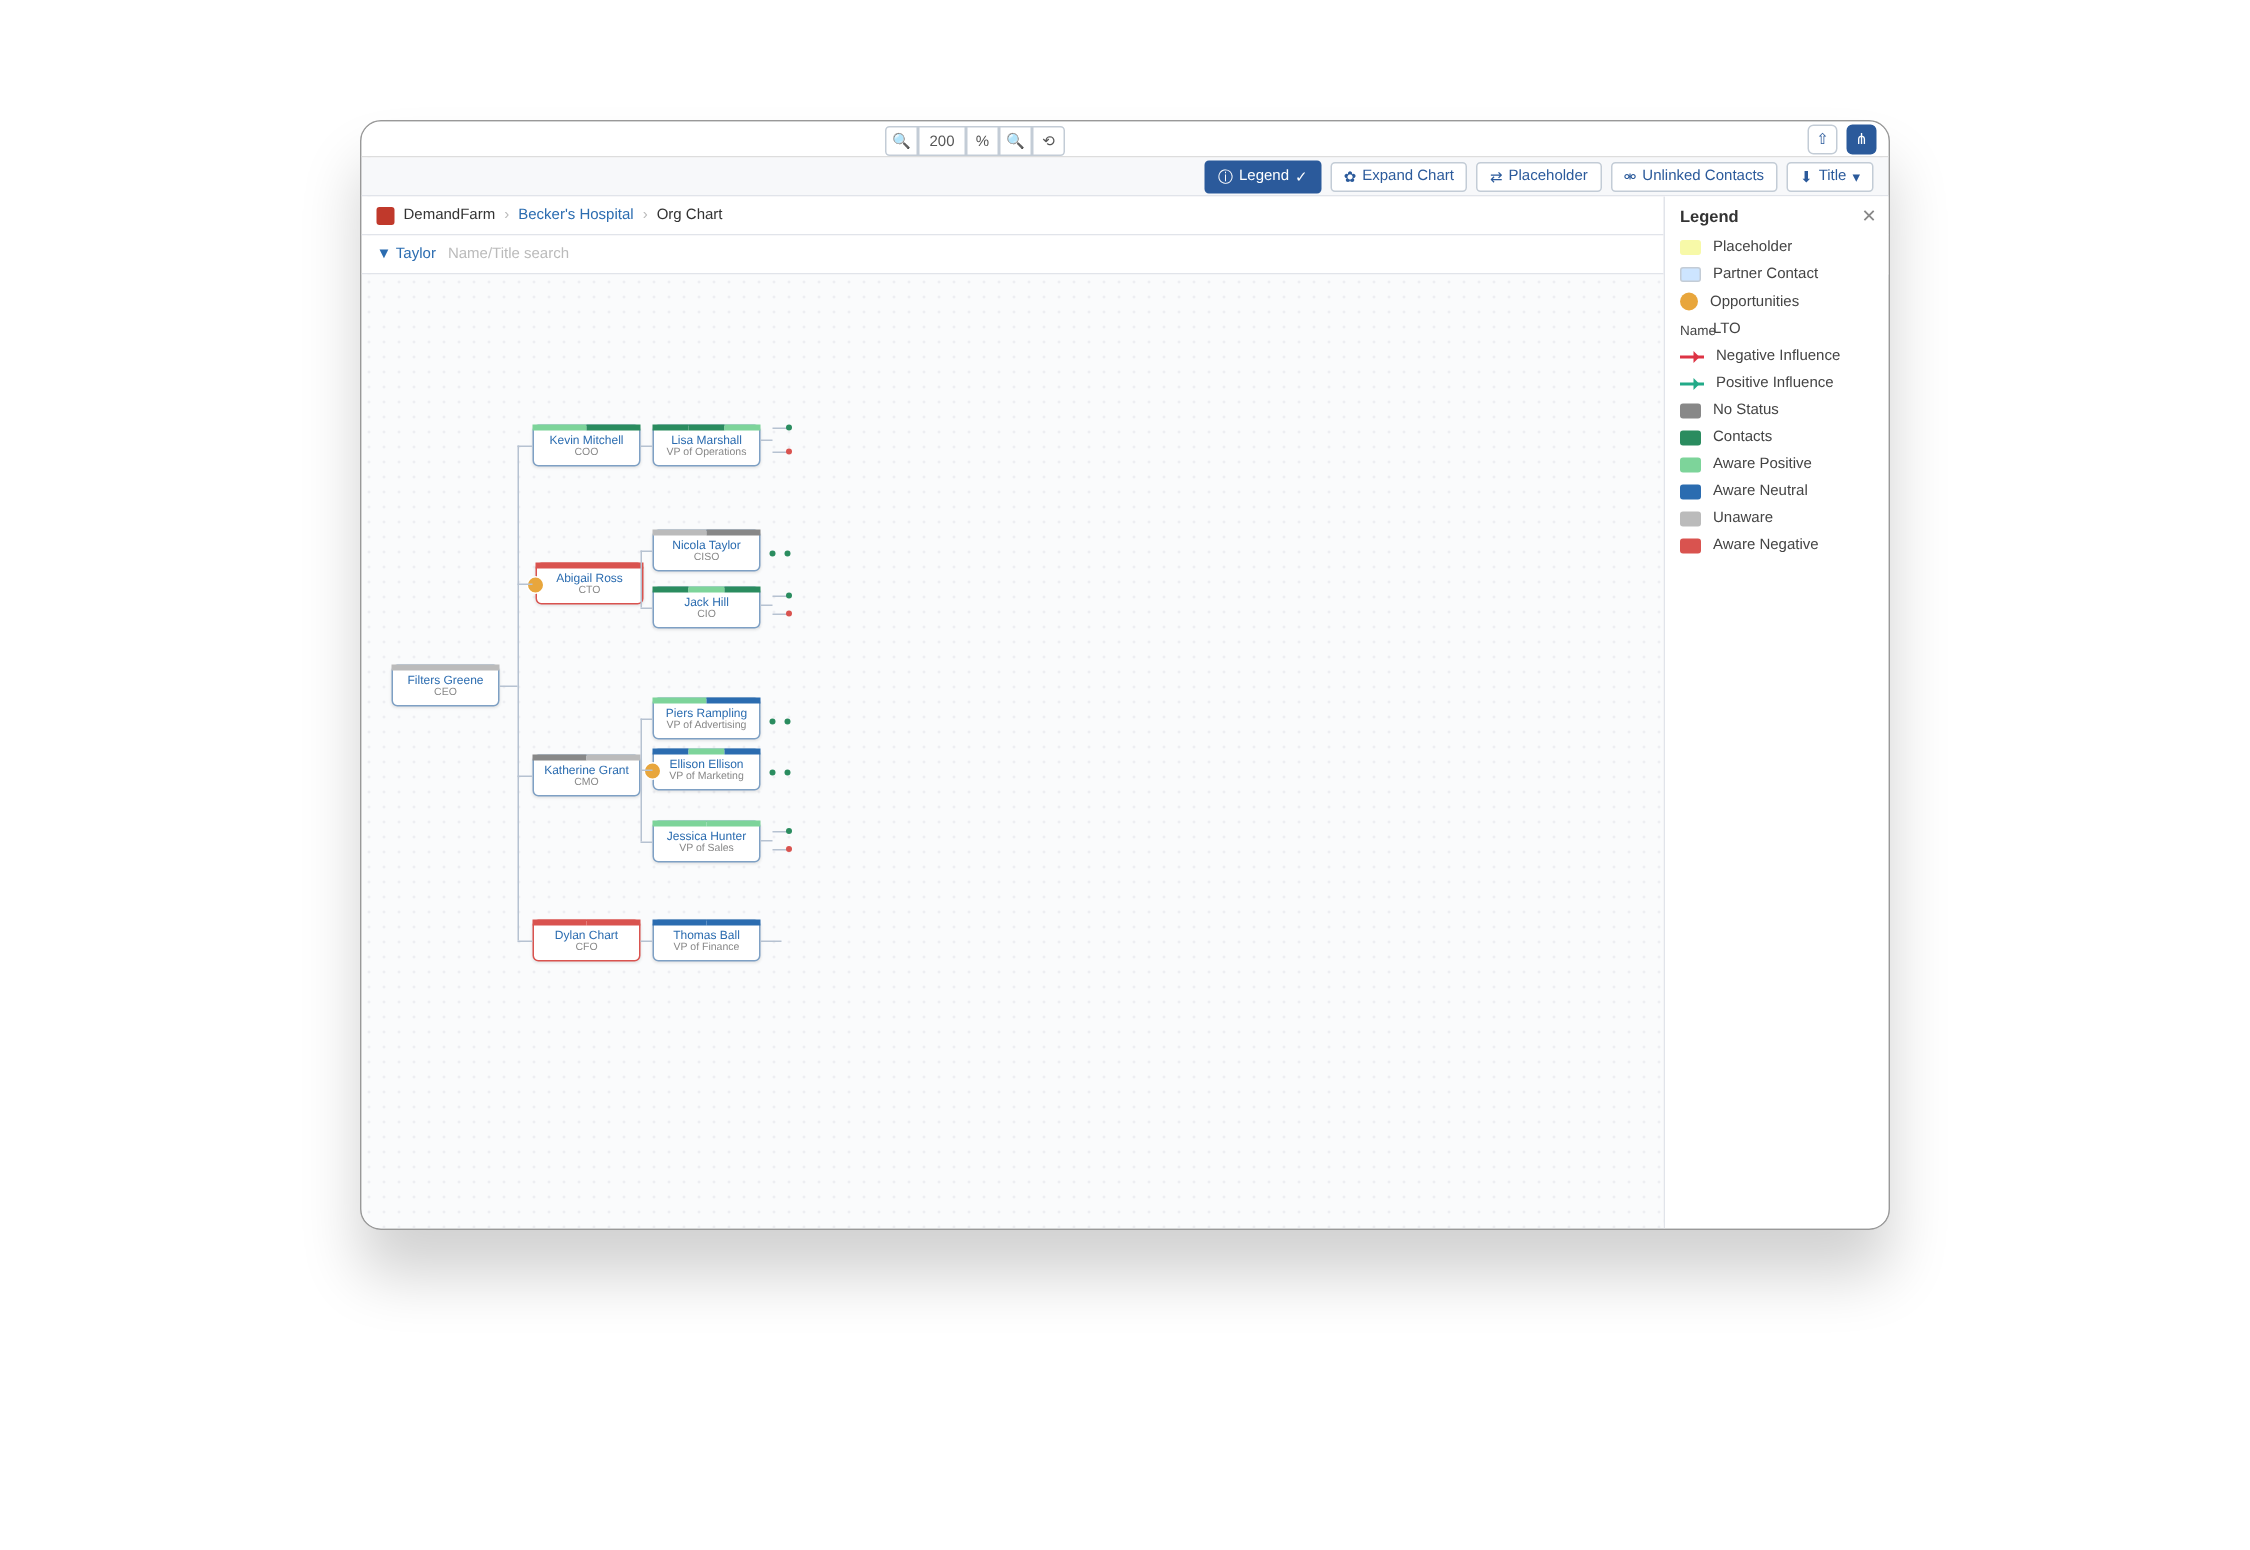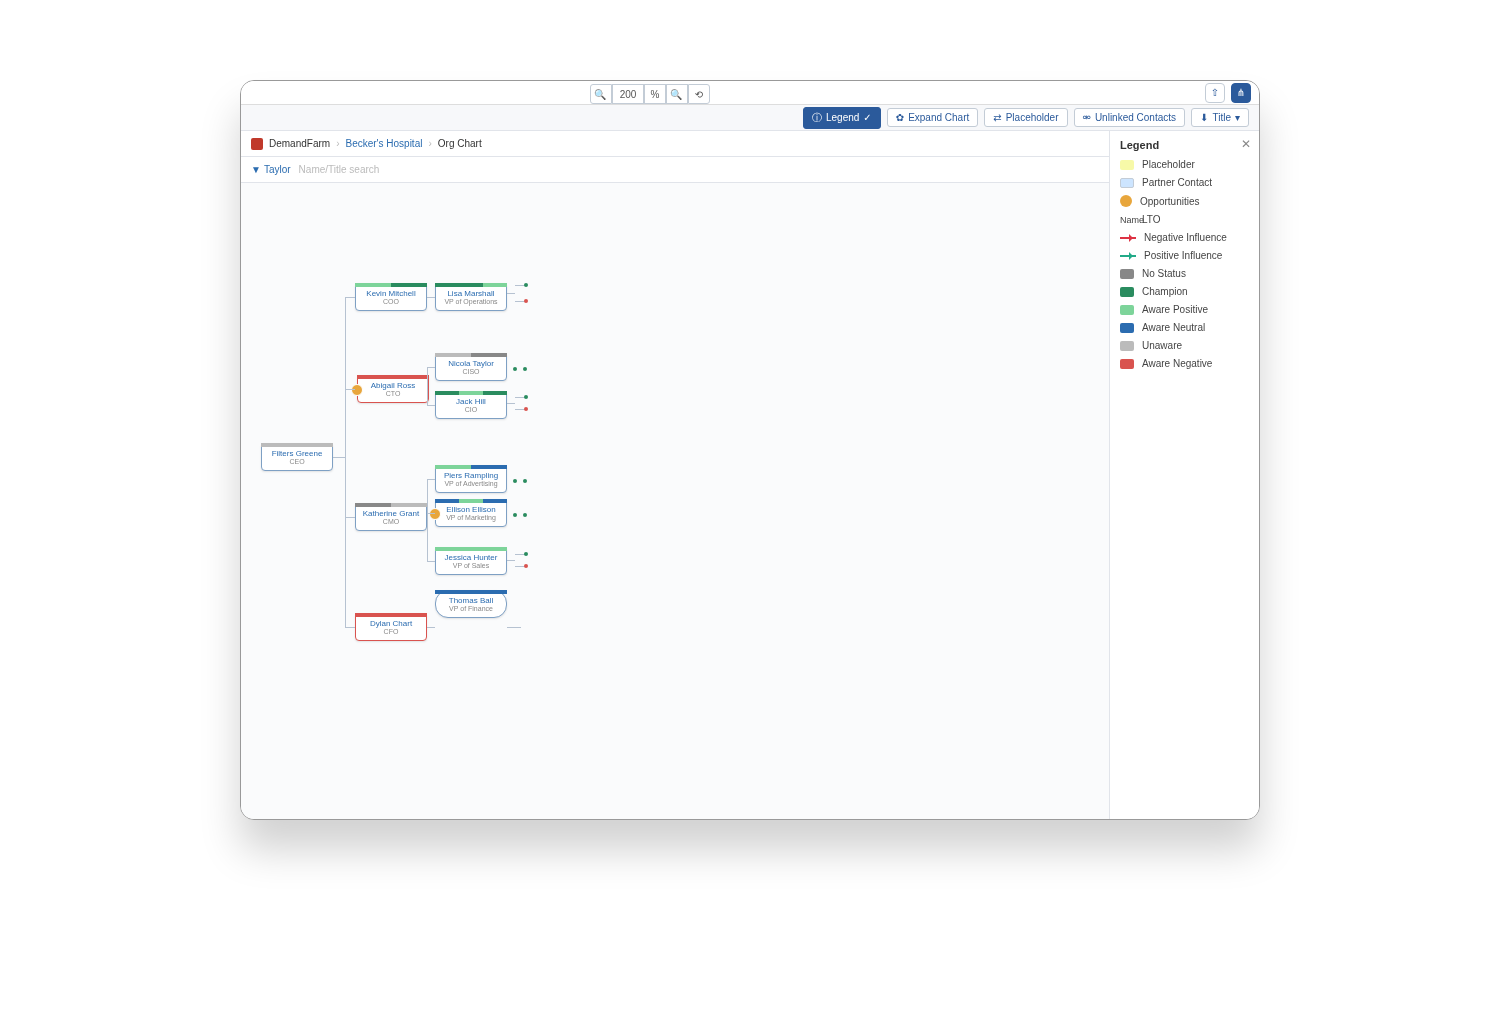--- a/index.html
+++ b/index.html
@@ -257,21 +257,21 @@
         <div class="lg-row">
           <span class="arrow green"></span>
           <span>Positive Influence</span>
         </div>
         <div class="lg-row">
           <span class="sw" style="background: rgb(136, 136, 136);"></span>
           <span>No Status</span>
         </div>
         <div class="lg-row">
           <span class="sw" style="background: rgb(42, 140, 95);"></span>
-          <span>Champion</span>
+          <span>Contacts</span>
         </div>
         <div class="lg-row">
           <span class="sw" style="background: rgb(125, 212, 154);"></span>
           <span>Aware Positive</span>
         </div>
         <div class="lg-row">
           <span class="sw" style="background: rgb(43, 108, 176);"></span>
           <span>Aware Neutral</span>
         </div>
         <div class="lg-row">
@@ -382,21 +382,21 @@
 
     <div class="node red" style="left:114px; top:430px;">
       <div class="bar">
           <span class="c-red"></span>
           <span class="c-red"></span>
         </div>
       <div class="nm">Dylan Chart</div>
       <div class="ttl">CFO</div>
     </div>
 
-    <div class="node" style="left:194px; top:407px;border-radius:13px;">
+    <div class="node" style="left:194px; top:430px;">
       <div class="bar">
           <span class="c-blue"></span>
           <span class="c-blue"></span>
         </div>
       <div class="nm">Thomas Ball</div>
       <div class="ttl">VP of Finance</div>
     </div>
 
     <div class="conn" style="left:92px; top:274px; width:12px; border-top-width:1px;"></div>
     <div class="conn" style="left:104px; top:114px; height:330px; border-left-width:1px;"></div>

